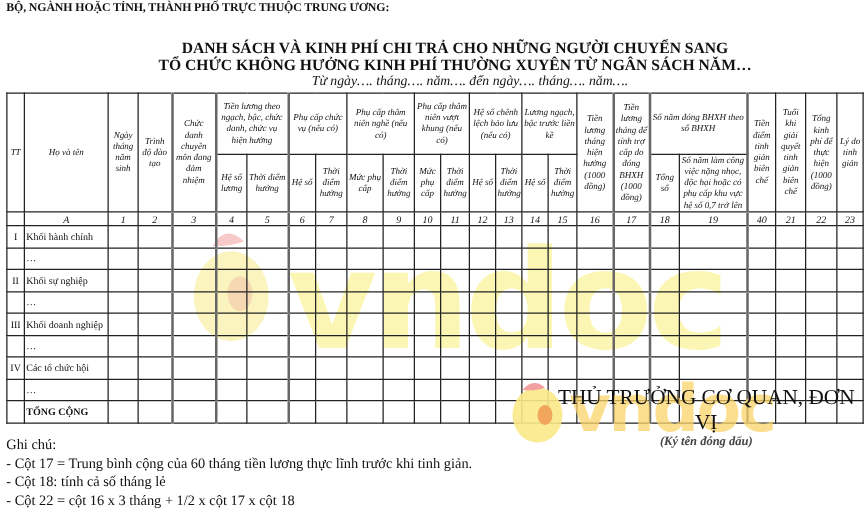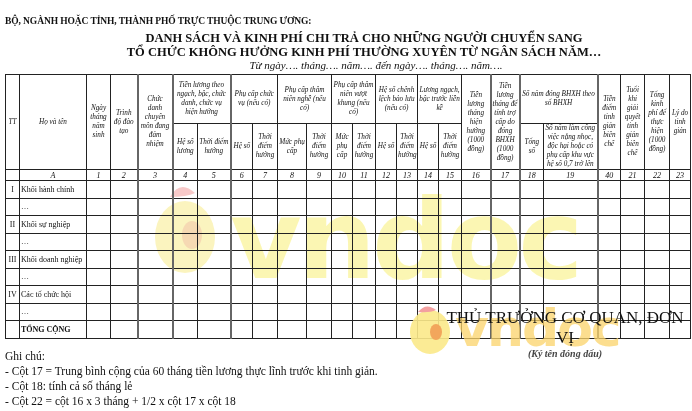--- a/index.html
+++ b/index.html
@@ -1,17 +1,17 @@
 <!DOCTYPE html>
 <html><head>
 <meta charset="utf-8">
 <style>
   html,body{margin:0;padding:0;background:#fff;}
   body{width:692px;height:411px;position:relative;overflow:hidden;font-family:"Liberation Serif","DejaVu Serif",serif;color:#111;}
-  .org{position:absolute;left:5px;top:16px;font-size:9.5px;font-weight:bold;letter-spacing:-0.1px;}
+  .org{position:absolute;left:5px;top:2px;font-size:9.5px;font-weight:bold;letter-spacing:-0.1px;}
   .title{position:absolute;left:0;width:692px;text-align:center;font-weight:bold;font-size:12.5px;line-height:15px;}
   .t1{top:31px;left:18px;}
   .t2{top:45px;left:18px;}
   .sub{position:absolute;top:59px;left:0;width:692px;text-align:center;font-style:italic;font-size:11px;padding-left:60px;box-sizing:border-box;}
   table.grid{position:absolute;left:5px;top:74px;width:685px;border-collapse:collapse;table-layout:fixed;font-size:7.2px;font-style:italic;line-height:9px;}
   table.grid td{border:1px solid #222;text-align:center;vertical-align:middle;padding:0 1px;overflow:hidden;}
   table.grid td.thick{border-left:2px solid #666;}
   tr.hdr1 td{height:48px;}
   tr.hdr2 td{height:42px;}
   tr.num td{height:10px;font-size:8px;}

